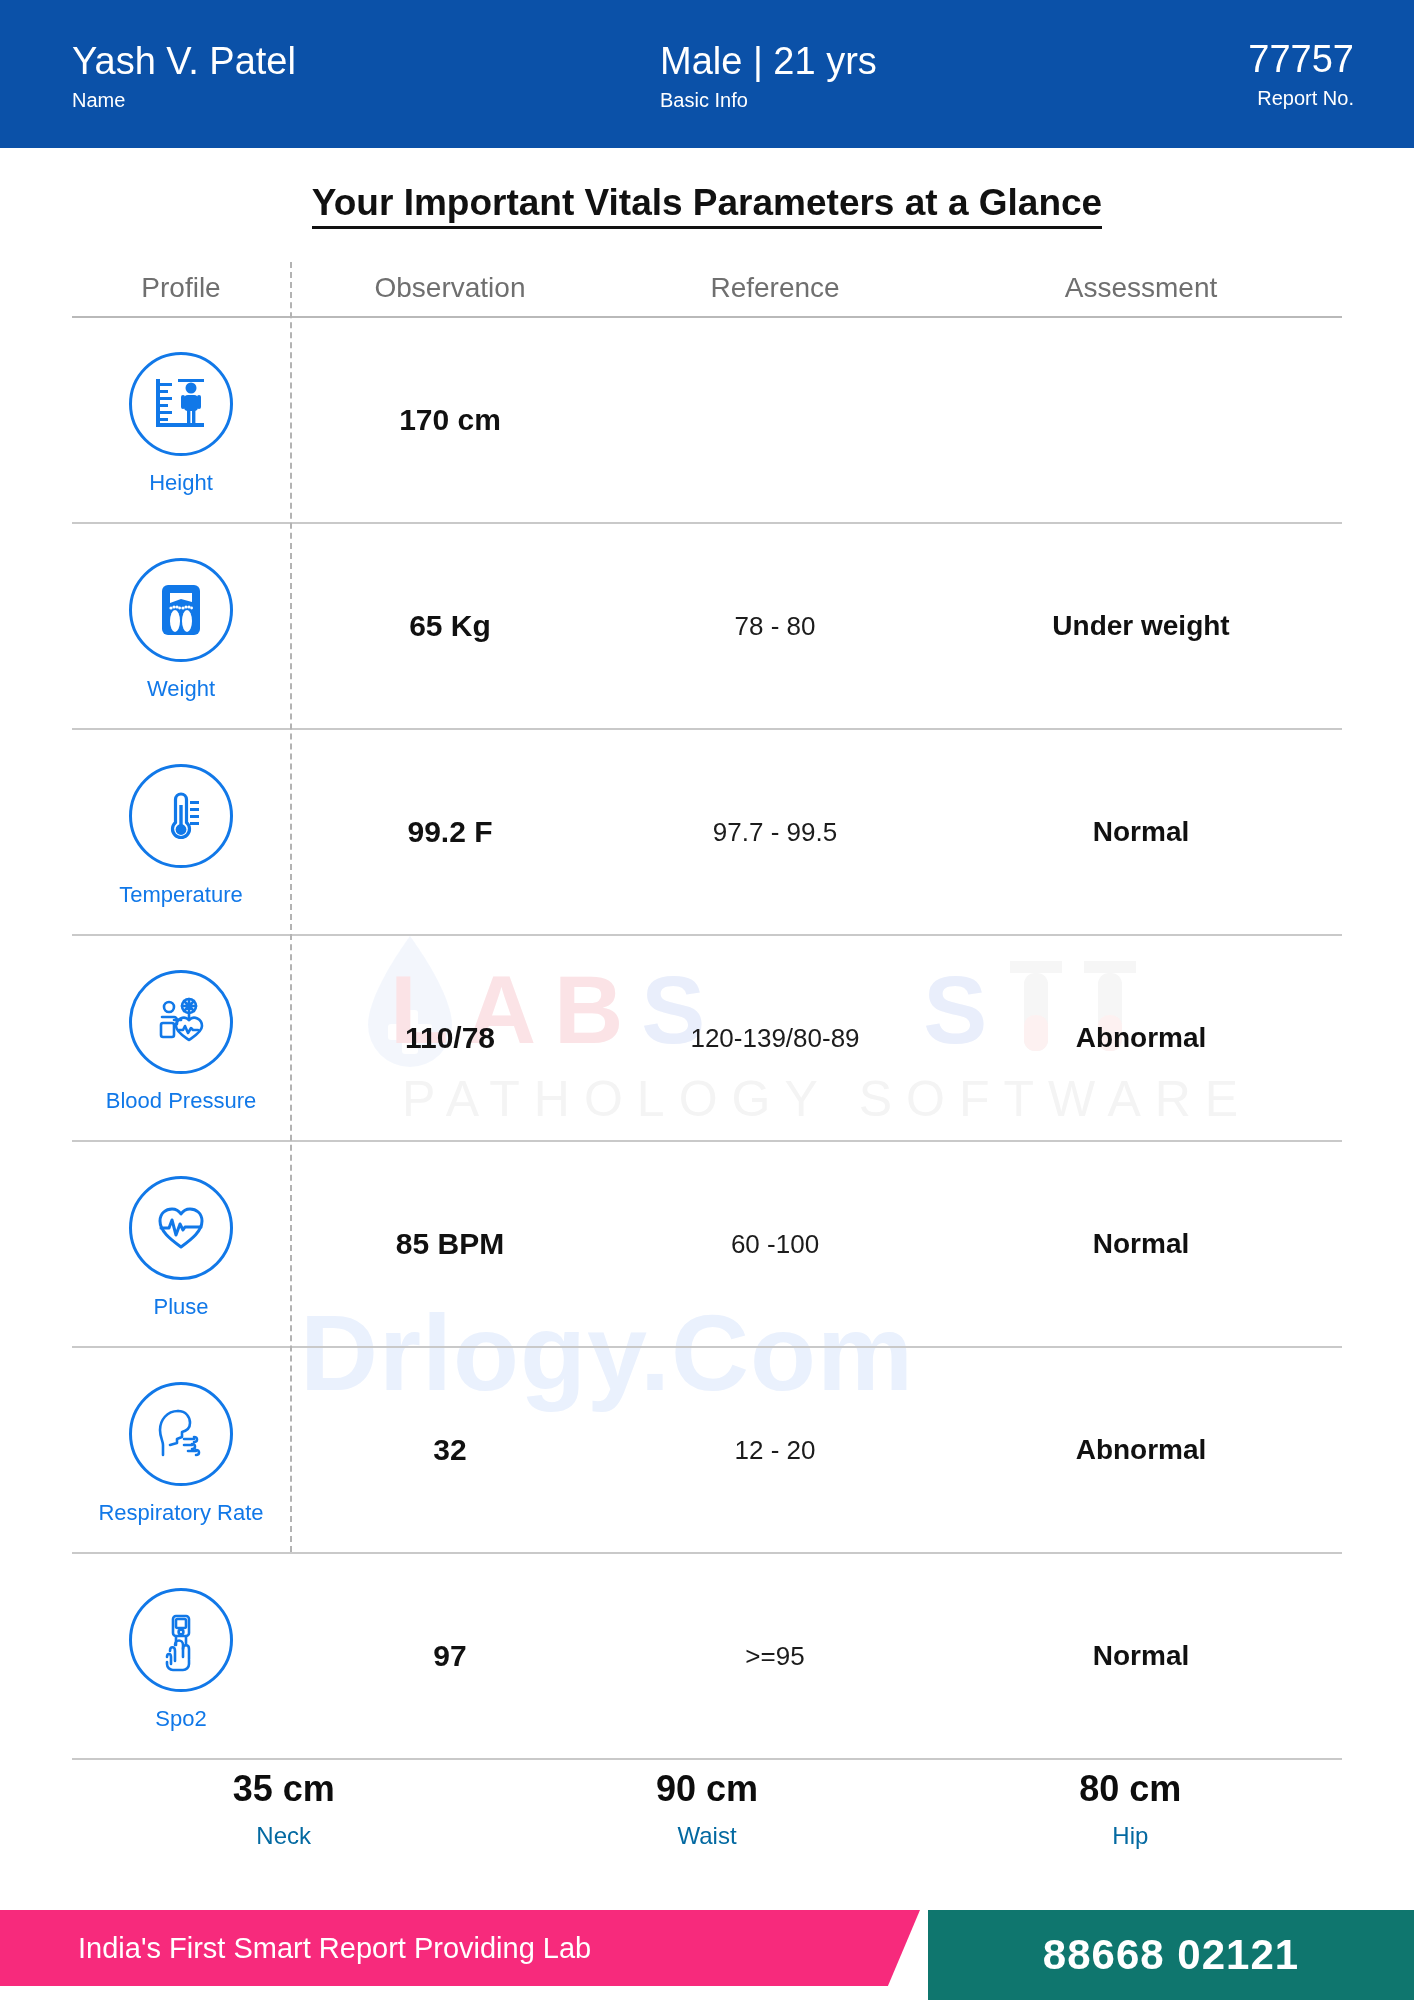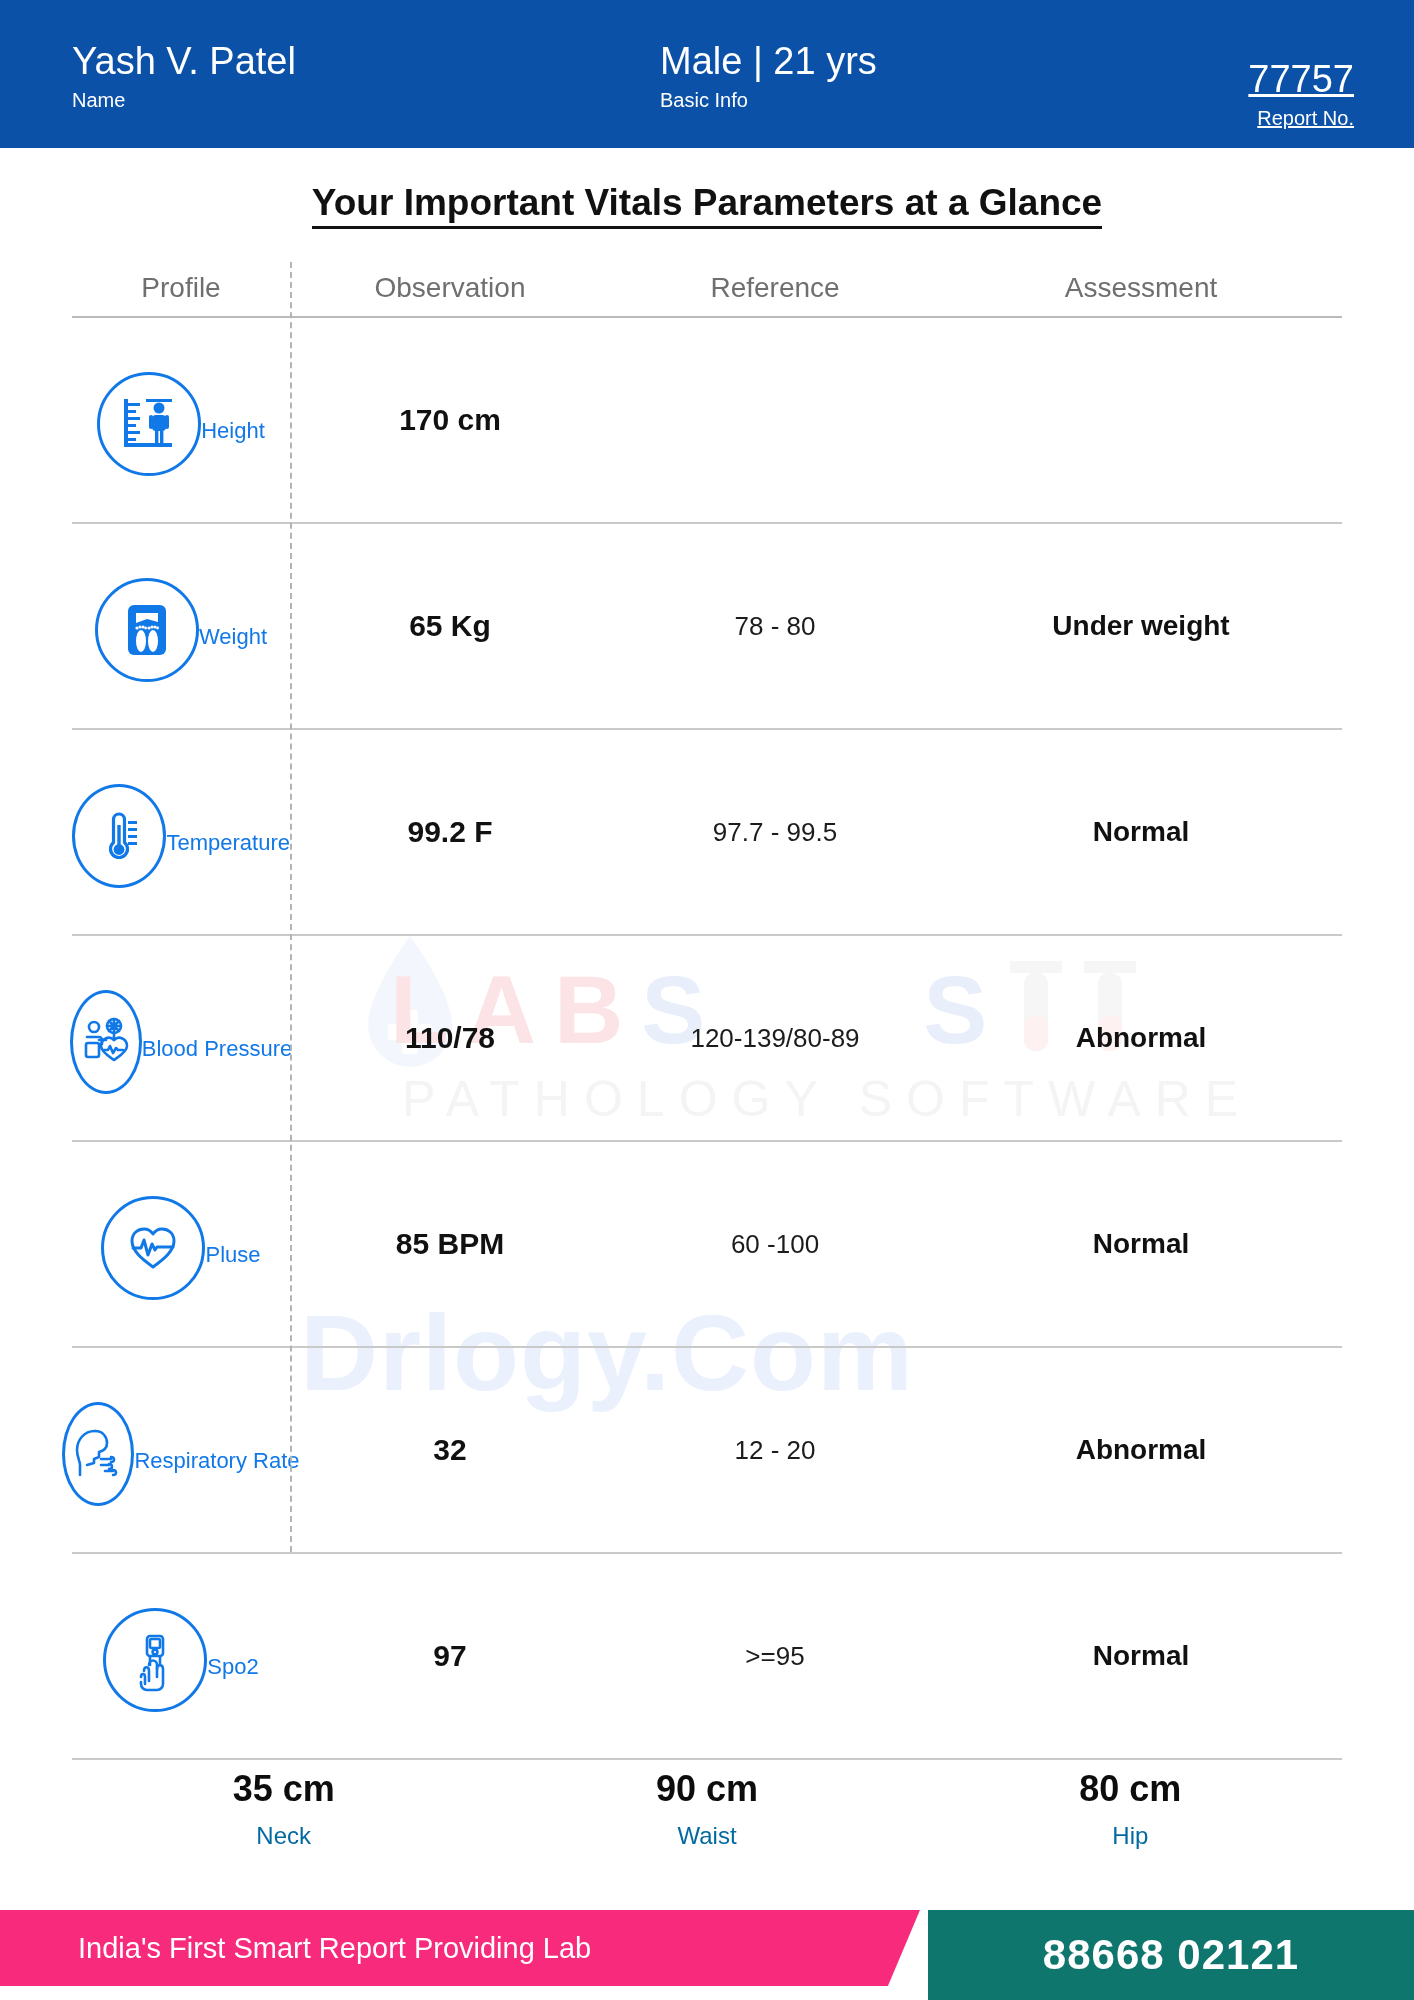--- a/index.html
+++ b/index.html
@@ -19,21 +19,21 @@
   .header {
     position: absolute;
     top: 0; left: 0;
     width: 1414px;
     height: 148px;
     background: #0b51a8;
     color: #ffffff;
   }
   .hdr-name-block { position: absolute; left: 72px; top: 42px; }
   .hdr-basic-block { position: absolute; left: 660px; top: 42px; }
-  .hdr-report-block { position: absolute; right: 60px; top: 60px; text-align: right; text-decoration: underline; }
+  .hdr-report-block { position: absolute; right: 60px; top: 40px; text-align: right; }
 
   .hdr-main {
     font-size: 38px;
     font-weight: normal;
     line-height: 1.05;
     letter-spacing: 0px;
     white-space: nowrap;
   }
   .hdr-main.thin { font-weight: normal; }
   .hdr-sub {
@@ -138,21 +138,21 @@
     align-items: center;
     border-bottom: 2px solid #c9c9c9;
     min-height: 204px;
     position: relative;
   }
   .trow:last-child { border-bottom: 2px solid #c9c9c9; }
 
   .cell-profile {
     width: 218px;
     display: flex;
-    flex-direction: row;
+    flex-direction: column;
     align-items: center;
     justify-content: center;
     padding-top: 8px;
   }
   .icon-circle {
     width: 104px; height: 104px;
     border: 3.5px solid #1178e8;
     border-radius: 50%;
     display: flex;
     align-items: center;

